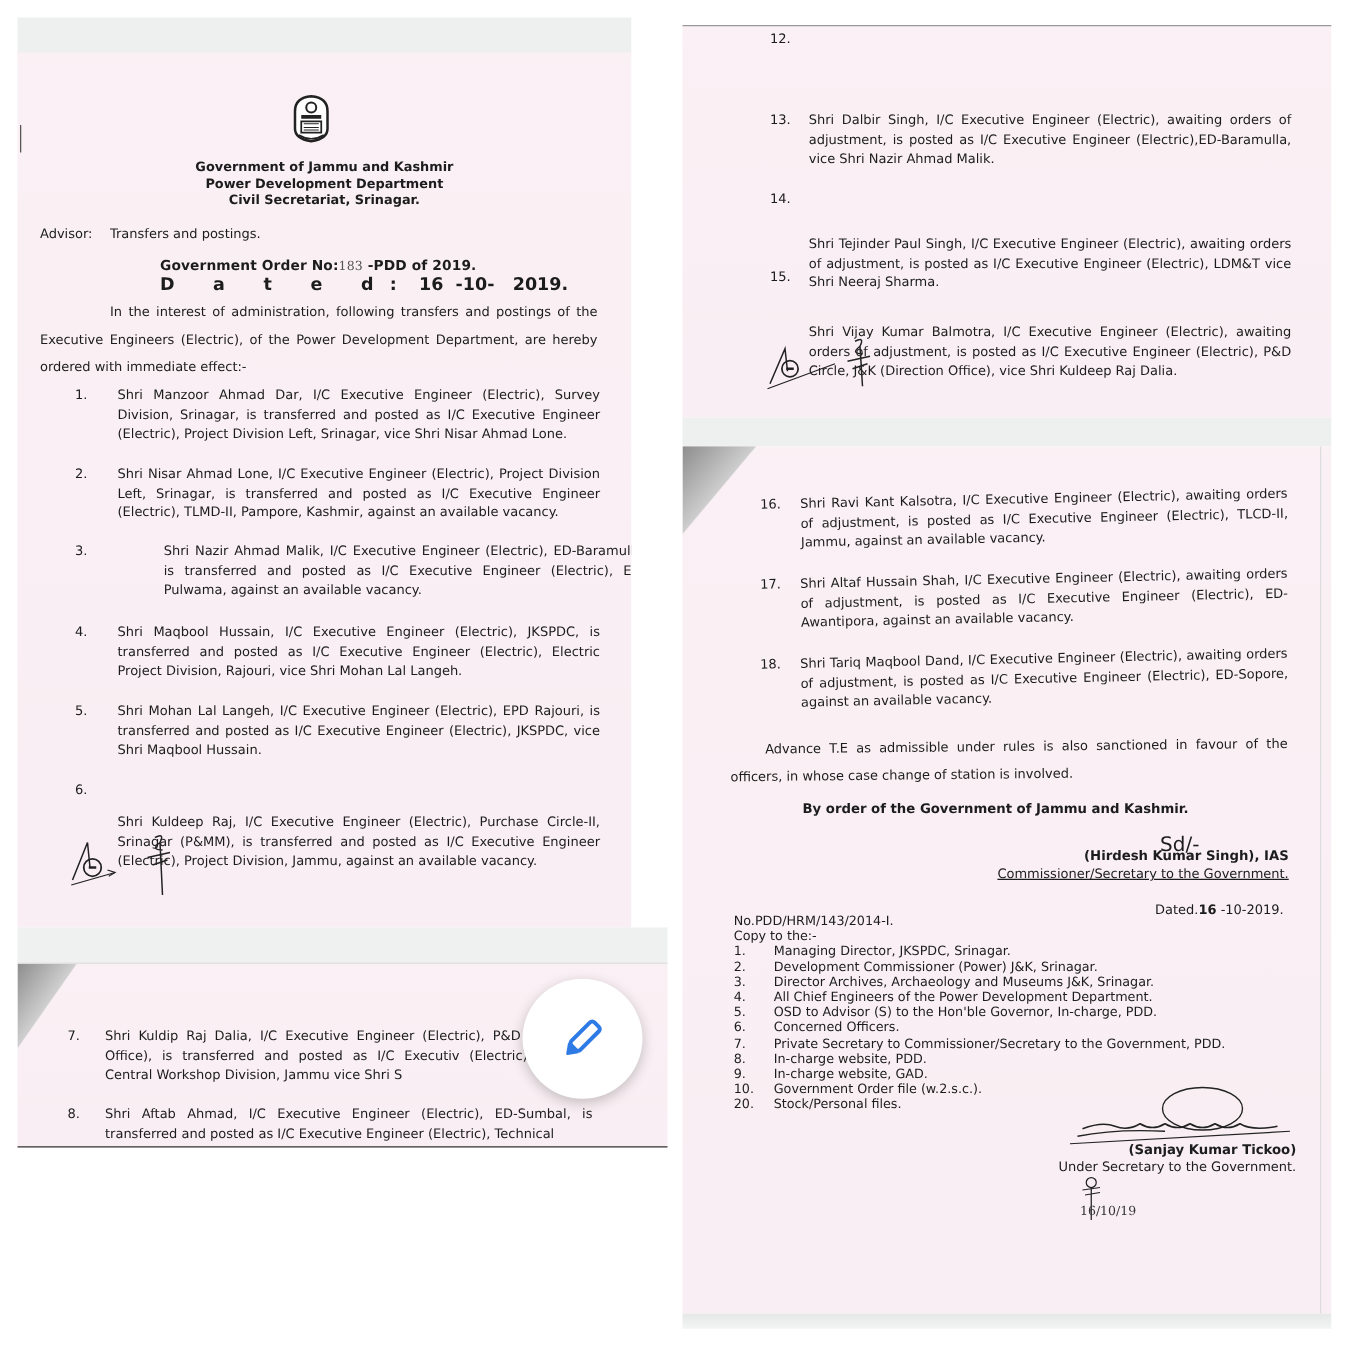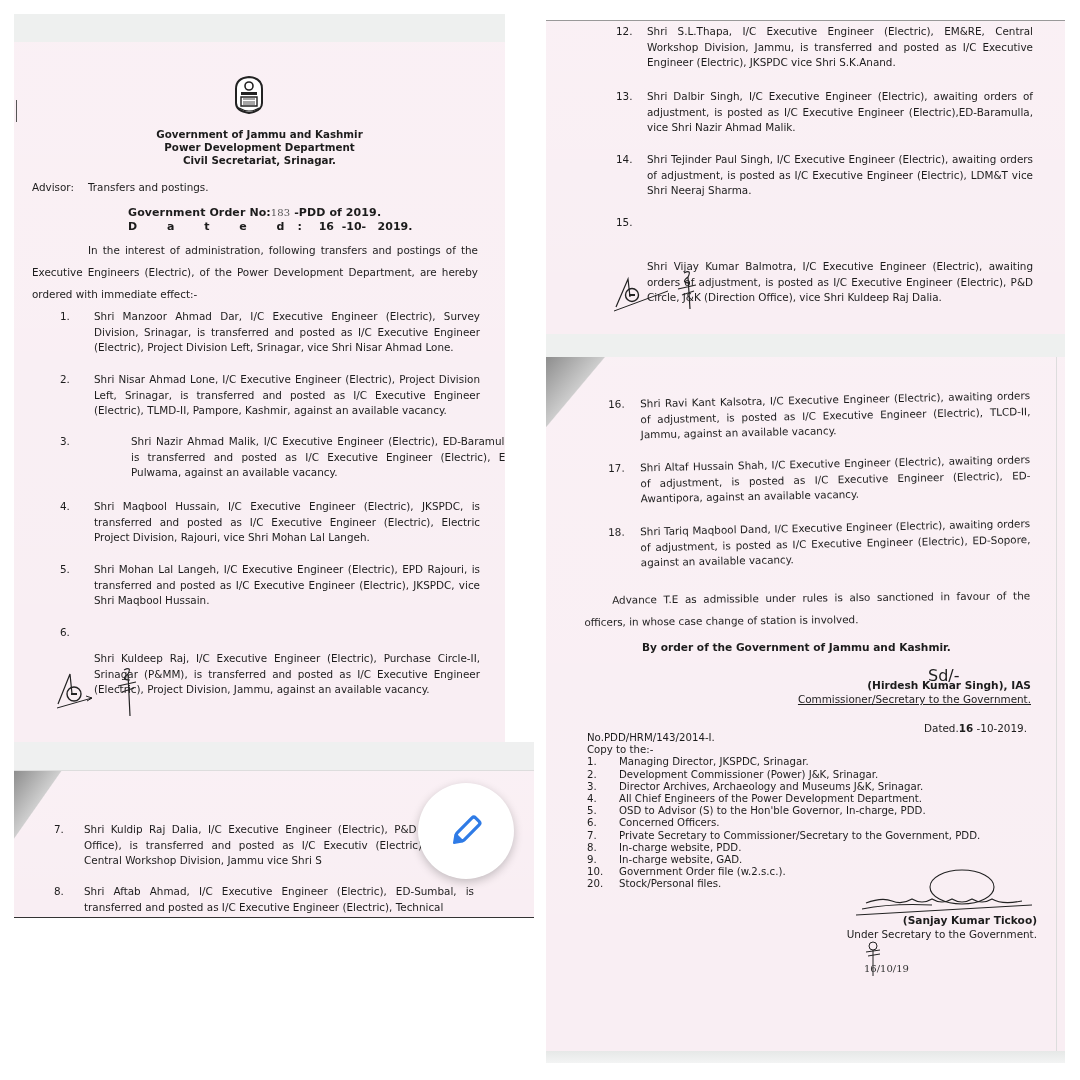--- a/index.html
+++ b/index.html
@@ -30,21 +30,21 @@
   #p34-gap { left: 546px; top: 334px; width: 519px; height: 23px; }
   #p4-bottom { left: 546px; top: 1051px; width: 519px; height: 12px; background: linear-gradient(#e6e8e7,#f3f4f4); }
 
   .emblem {
     position: absolute; left: 218px; top: 33px; width: 34px; height: 40px;
   }
   .hdr { position: absolute; left: 0; width: 491px; text-align: center; font-weight: bold; font-size: 10.3px; line-height: 13px; }
   .subject-label { position:absolute; left:18px; top:139px; font-size:10.4px; }
   .subject-text { position:absolute; left:74px; top:139px; font-size:10.4px; }
   .go-line { position:absolute; left:114px; font-weight:bold; font-size:11px; letter-spacing:0.1px; }
-  .dated-line { position:absolute; left:114px; font-weight:bold; font-size:11px; }
+  .dated-line { position:absolute; left:114px; font-weight:bold; font-size:14px; }
   .dated-line .spaced { letter-spacing: 13px; }
   .intro {
     position:absolute; left:18px; width:446px; font-size:10.4px; line-height:22px; text-align: justify;
   }
   .intro .indent { display:inline-block; width:56px; }
 
   .item { position:absolute; font-size:10.4px; line-height:15.6px; }
   .item .num { position:absolute; left:0; top:0; }
   .item .txt { position:absolute; text-align: justify; }
 
@@ -159,29 +159,28 @@
     <g transform="rotate(45 20 20)">
       <rect x="15" y="4" width="10" height="26" rx="2.5" fill="none" stroke="#2f7be6" stroke-width="3.2"></rect>
       <path d="M15 30 L20 37 L25 30" fill="#2f7be6" stroke="#2f7be6" stroke-width="2" stroke-linejoin="round"></path>
     </g>
   </svg>
 </div>
 
 <div class="page" id="p3">
   <div class="item" style="left:70px;top:3px;width:420px;height:48px;">
     <span class="num">12.</span>
-    <span class="txt" style="left:31px;width:386px;">Shri S.L.Thapa, I/C Executive Engineer (Electric), EM&amp;RE, Central Workshop Division, Jammu, is transferred and posted as I/C Executive Engineer (Electric), JKSPDC vice Shri S.K.Anand.</span>
   </div>
   <div class="item" style="left:70px;top:68px;width:420px;height:48px;">
     <span class="num">13.</span>
     <span class="txt" style="left:31px;width:386px;">Shri Dalbir Singh, I/C Executive Engineer (Electric), awaiting orders of adjustment, is posted as I/C Executive Engineer (Electric),ED-Baramulla, vice Shri Nazir Ahmad Malik.</span>
   </div>
   <div class="item" style="left:70px;top:131px;width:420px;height:48px;">
     <span class="num">14.</span>
-    <span class="txt" style="left:31px;width:386px;">Shri Tejinder Paul Singh, I/C Executive Engineer (Electric), awaiting orders of adjustment, is posted as I/C Executive Engineer (Electric), LDM&amp;T vice Shri Neeraj Sharma.</span>
+    <span class="txt" style="left:31px;width:386px;margin-top:36px;">Shri Tejinder Paul Singh, I/C Executive Engineer (Electric), awaiting orders of adjustment, is posted as I/C Executive Engineer (Electric), LDM&amp;T vice Shri Neeraj Sharma.</span>
   </div>
   <div class="item" style="left:70px;top:194px;width:420px;height:48px;">
     <span class="num">15.</span>
     <span class="txt" style="left:31px;width:386px;margin-top:44px;">Shri Vijay Kumar Balmotra, I/C Executive Engineer (Electric), awaiting orders of adjustment, is posted as I/C Executive Engineer (Electric), P&amp;D Circle, J&amp;K (Direction Office), vice Shri Kuldeep Raj Dalia.</span>
   </div>
 
   <svg class="sig" style="left:66px;top:248px;" width="100" height="60" viewBox="0 0 100 60">
     <path d="M4 38 L16 10 L18 28" fill="none" stroke="#222" stroke-width="1.2"></path>
     <circle cx="20" cy="26" r="6.5" fill="none" stroke="#222" stroke-width="1.4"></circle>
     <path d="M17 26 L23 26" stroke="#222" stroke-width="2"></path>

